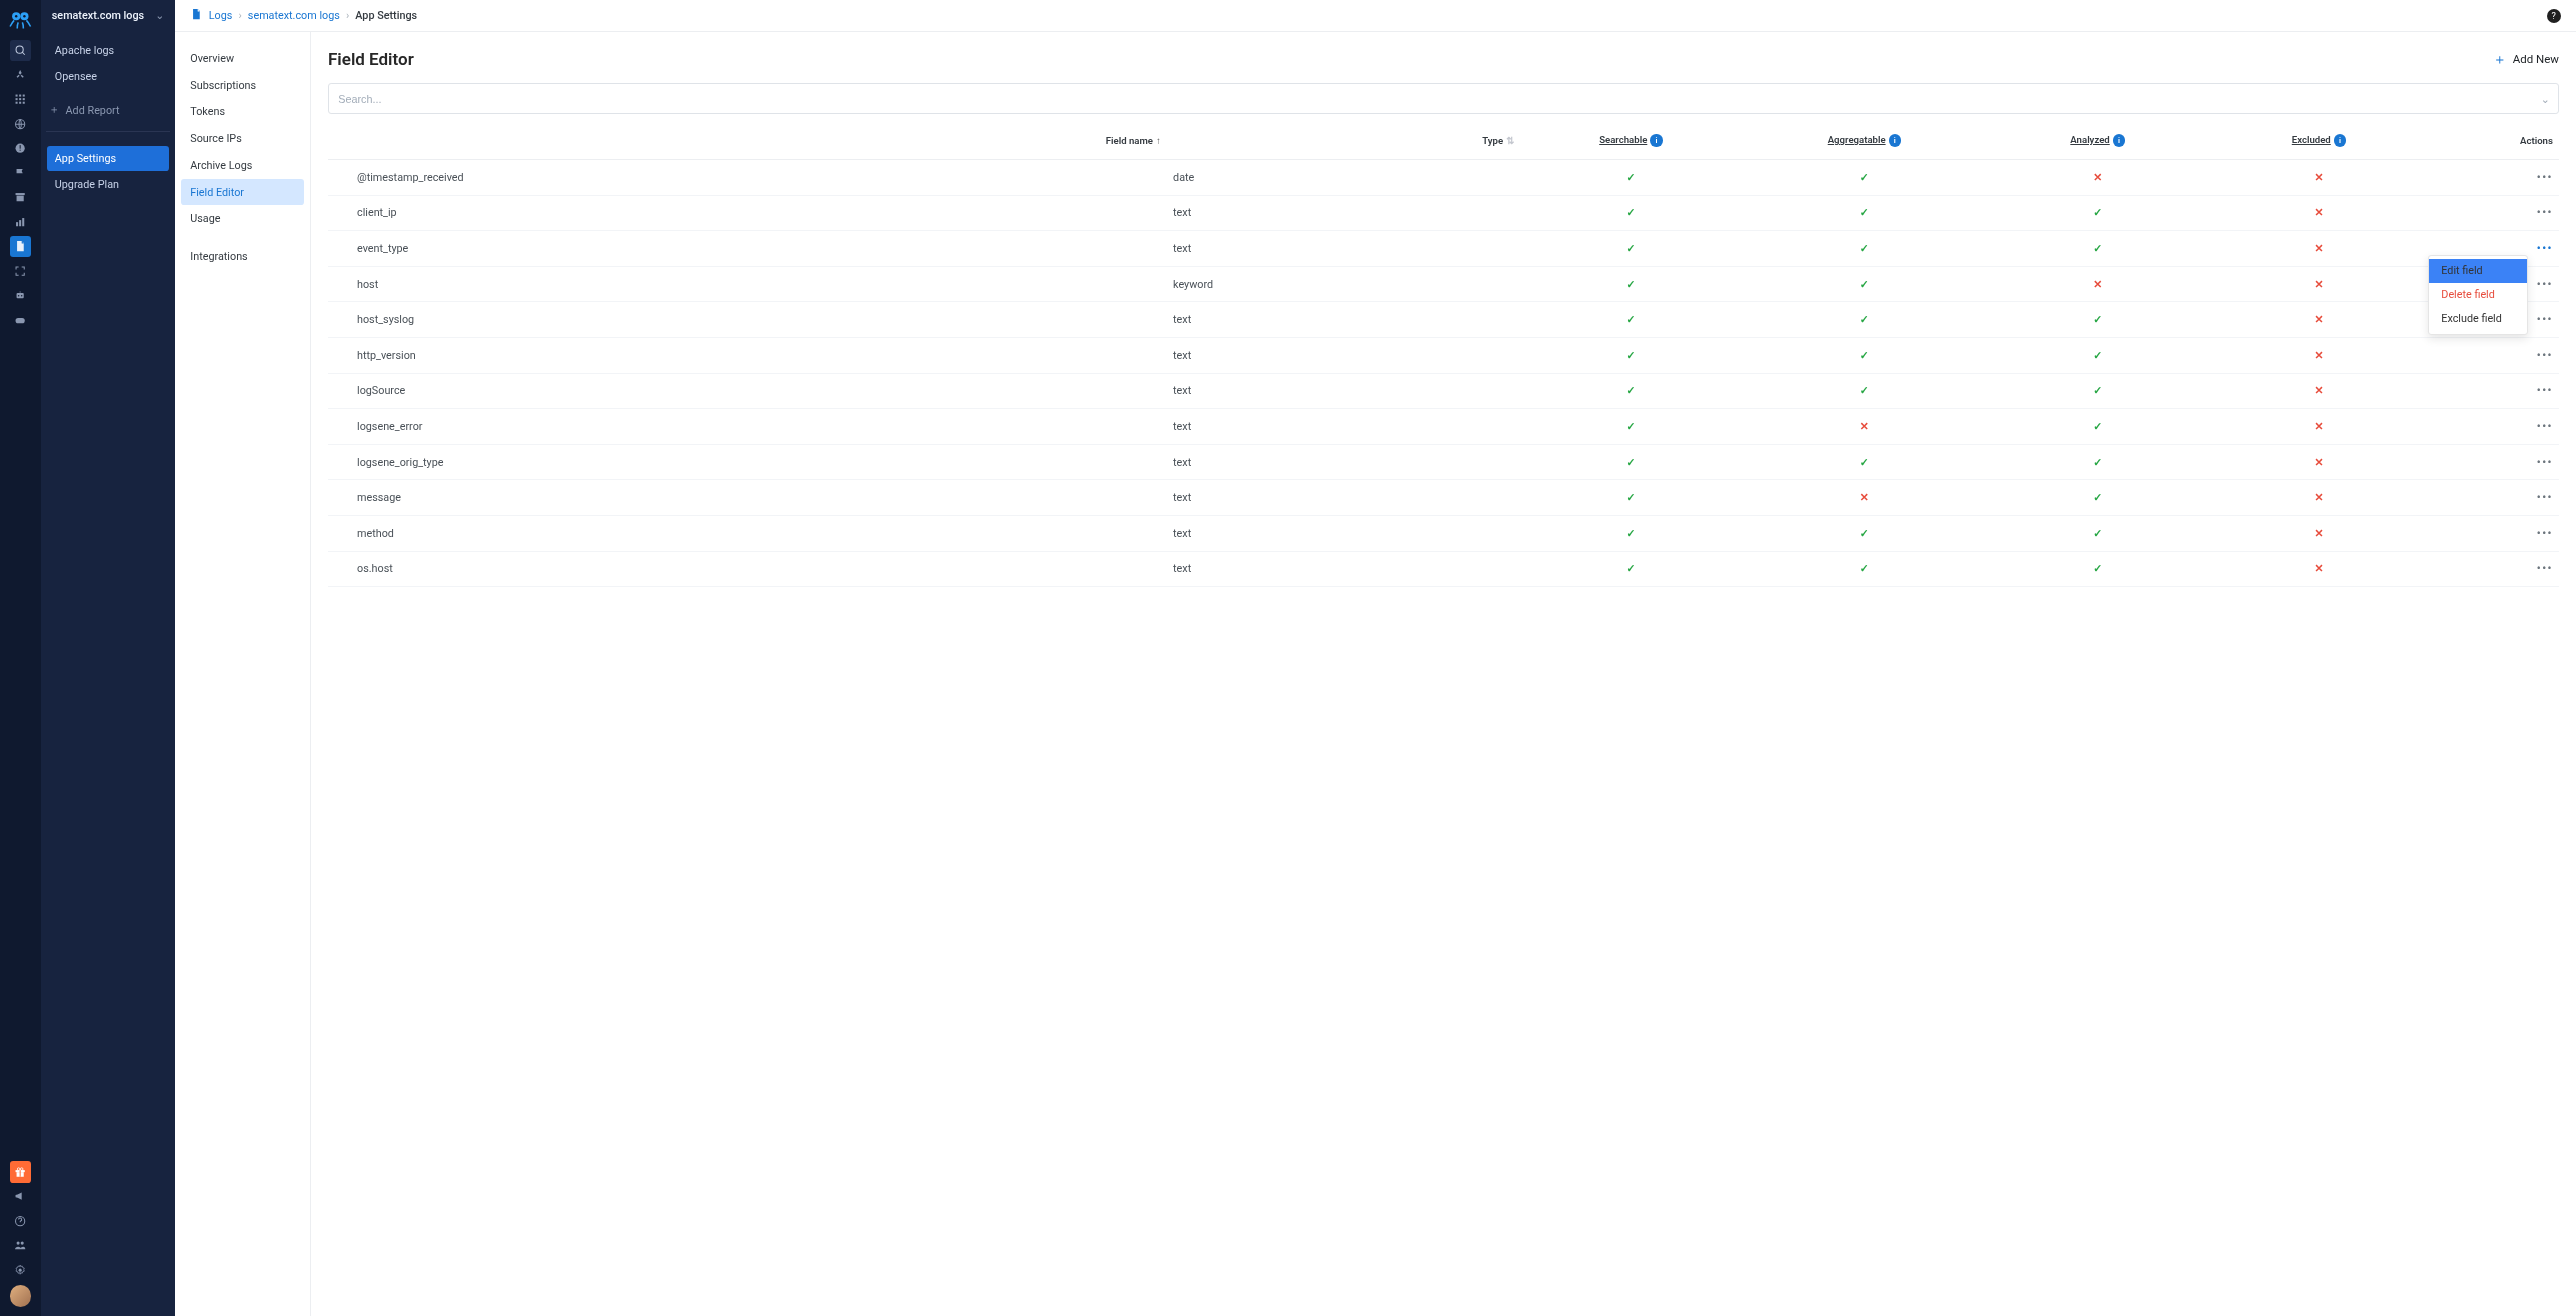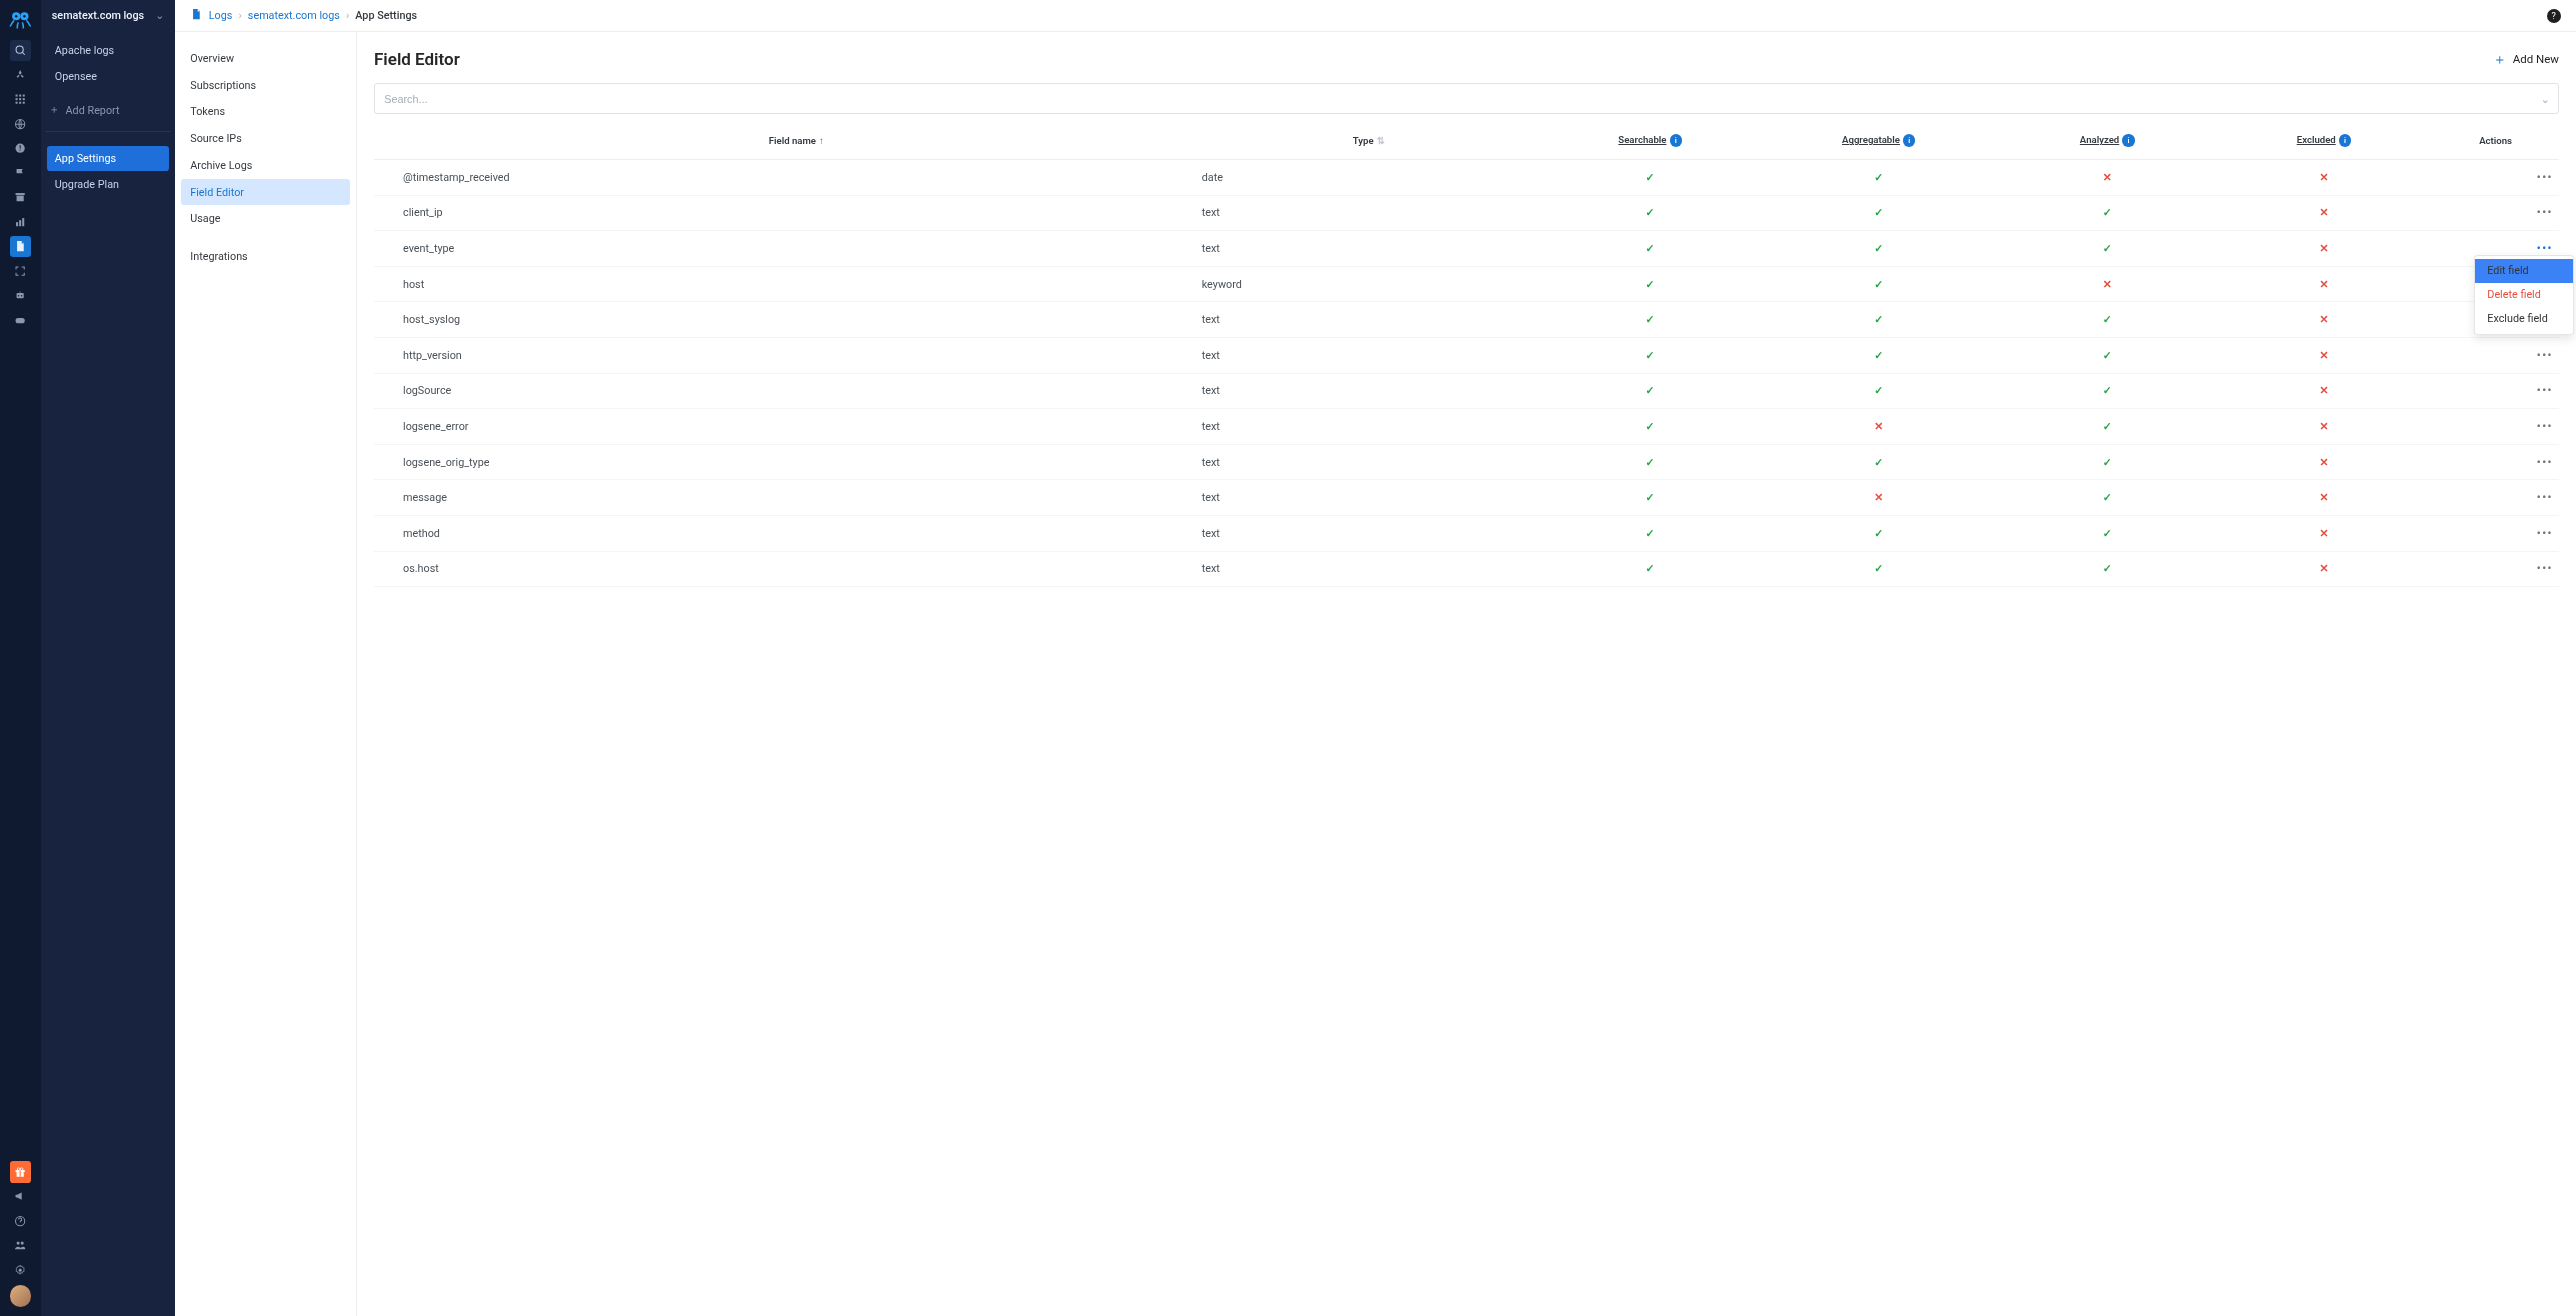--- a/index.html
+++ b/index.html
@@ -21,21 +21,21 @@
   .sidebar { width: 134px; background: #17233f; color: #c7d2e8; display: flex; flex-direction: column; flex-shrink: 0; }
   .sb-header { display: flex; align-items: center; padding: 9.2px 10.8px; color: #eef3fc; font-weight: 500; gap: 6.1px; cursor:pointer; }
   .sb-header .chev { margin-left: auto; color:#8a97b0; }
   .sb-list { padding: 6.1px 6.1px; }
   .sb-item { padding: 6.1px 7.7px; border-radius: 3.1px; margin-bottom: 1.5px; color: #c7d2e8; cursor: pointer; font-size: 10.8px; }
   .sb-item.active { background: #1e6fd9; color: #fff; }
   .sb-add { display:flex; align-items:center; gap:6.1px; padding: 6.1px 7.7px; color: #8a97b0; cursor:pointer; font-size:10.8px; }
   .sb-divider { border-top: 0.8px solid #2a3553; margin: 7.7px 4.6px; }
 
   
-  .settings-nav { width: 182px; border-right: 0.8px solid #eceef1; padding: 14px 6.1px; flex-shrink: 0; }
+  .settings-nav { width: 136px; border-right: 0.8px solid #eceef1; padding: 14px 6.1px; flex-shrink: 0; }
   .sn-link { display:block; padding: 6.1px 9.2px; color: #343a40; font-size: 10.8px; border-radius: 3.1px; cursor:pointer; margin-bottom: 1.5px; }
   .sn-link.active { background: #d4e7ff; color: #1976d2; }
   .sn-gap { height: 10.8px; }
 
   
   .main { flex: 1; display: flex; flex-direction: column; overflow: hidden; }
   .topbar { height: 32px; border-bottom: 0.8px solid #eceef1; display: flex; align-items: center; padding: 0 15.4px 0 15.4px; gap: 6.1px; flex-shrink:0; }
   .topbar .bc-icon { color:#1976d2; }
   .bc-link { color: #1976d2; cursor: pointer; }
   .bc-sep { color: #adb5bd; }
@@ -49,21 +49,21 @@
   .add-new { margin-left: auto; display:flex; align-items:center; gap:6.1px; color:#212529; cursor:pointer; font-size:11.5px; }
   .add-new .plus { color:#1976d2; font-size:14px; line-height:1; }
 
   .search-wrap { position: relative; margin-bottom: 14px; border-radius: 14px; }
   .search-input { width: 100%; height: 31px; border: 0.8px solid #dfe3e8; border-radius: 3.1px; padding: 0 26px 0 9.2px; font-size: 10.8px; color:#495057; background:#fff; }
   .search-input::placeholder { color:#a3adb9; }
   .search-caret { position:absolute; right:9.2px; top:50%; transform:translateY(-50%); color:#a3adb9; cursor:pointer; }
 
   
   table.fields-table { width: 100%; border-collapse: collapse; }
-  .fields-table th { text-align: center; font-weight: 600; font-size: 9.6px; color:#343a40; padding: 6.1px 6.1px 12.3px; border-bottom: 0.8px solid #eceef1; white-space: nowrap; }
+  .fields-table th { text-align: right; font-weight: 600; font-size: 9.6px; color:#343a40; padding: 6.1px 6.1px 12.3px; border-bottom: 0.8px solid #eceef1; white-space: nowrap; }
   .fields-table th.center, .fields-table td.center { text-align: center; }
   .fields-table th .info { display:inline-flex; width:12.3px; height:12.3px; border-radius:50%; background:#1976d2; color:#fff; font-size:7.7px; align-items:center; justify-content:center; margin-left:3.1px; cursor:pointer; }
   .fields-table th .sort { color:#555; margin-left:3.1px; }
   .fields-table td { padding: 10.8px 6.1px; border-bottom: 0.8px solid #f2f4f7; color:#495057; font-size:10.8px; white-space:nowrap; }
   .col-name { width: 292px; padding-left: 29px !important; }
   th.col-name { padding-left: 29px !important; }
   .col-type { width: 123px; }
   .col-flag { width: 77px; text-decoration: underline; }
   .col-actions { width: 42px; text-align: right; }
 

